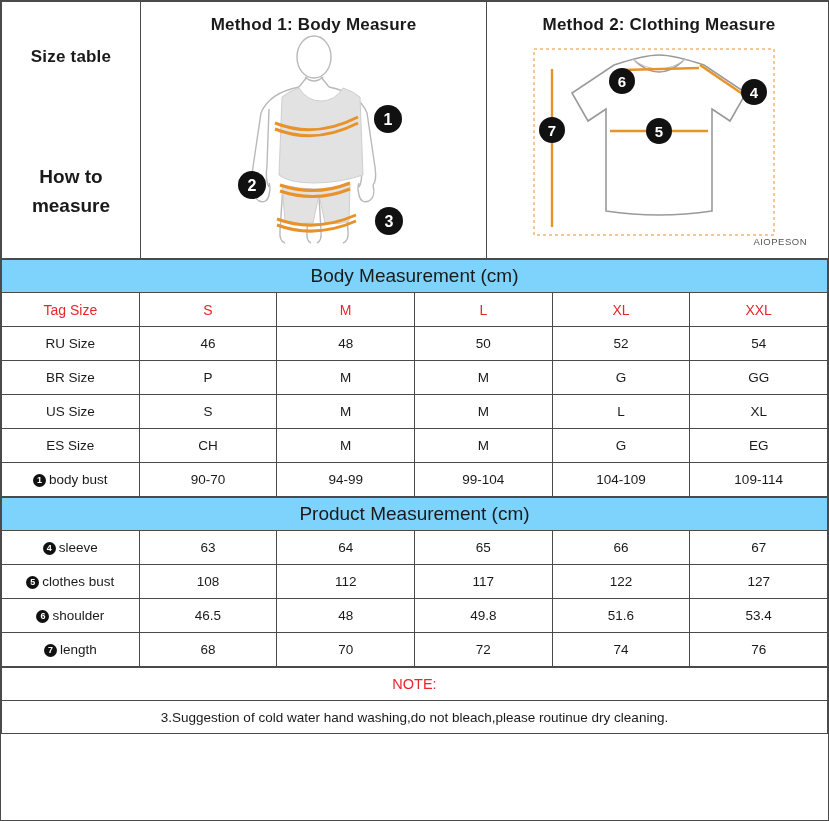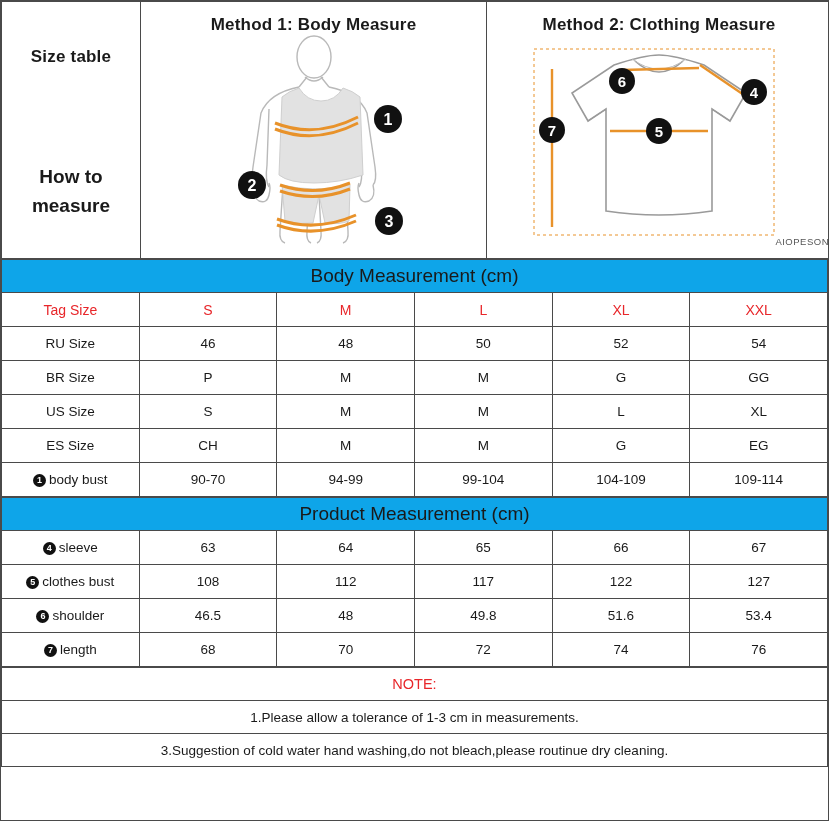--- a/index.html
+++ b/index.html
@@ -55,21 +55,21 @@
     padding-top: 96px;
   }
   .illus {
     position: relative;
     height: 218px;
   }
   .illus svg { display: block; margin: 0 auto; }
 
   
   .section-row td {
-    background: #0ea5e9;
+    background: #7dd3fc;
     font-size: 19px;
     font-weight: bold;
     height: 32px;
   }
   
   .data-row td {
     height: 33px;
     font-size: 13.5px;
   }
   .rowhead {
@@ -111,21 +111,21 @@
     height: 32px;
     text-align: left;
     padding-left: 5px;
     font-size: 13.5px;
     border-top: none;
     border-bottom: none;
   }
   .note-line.last td { border-bottom: 1px solid #4a4a4a; }
   .brandmark {
     position: absolute;
-    right: 2px;
+    right: 24px;
     bottom: 6px;
     font-size: 9.5px;
     letter-spacing: .5px;
     color: #555;
   }
   .m2wrap { position: relative; height: 218px; }
 </style>
 </head>
 <body>
 
@@ -355,22 +355,19 @@
       <td>76</td>
     </tr>
   </tbody>
     </table>
 
   <table class="grid">
     <tbody>
         <tr class="note-title">
       <td>NOTE:</td>
     </tr>
-    <tr class="note-line">
-      <td>1.Please allow a tolerance of 1-3 cm in measurements.</td>
-    </tr>
     <tr class="note-line last">
       <td>3.Suggestion of cold water hand washing,do not bleach,please routinue dry cleaning.</td>
     </tr>
   </tbody>
     </table>
 
 </div>
 
 </body></html>

